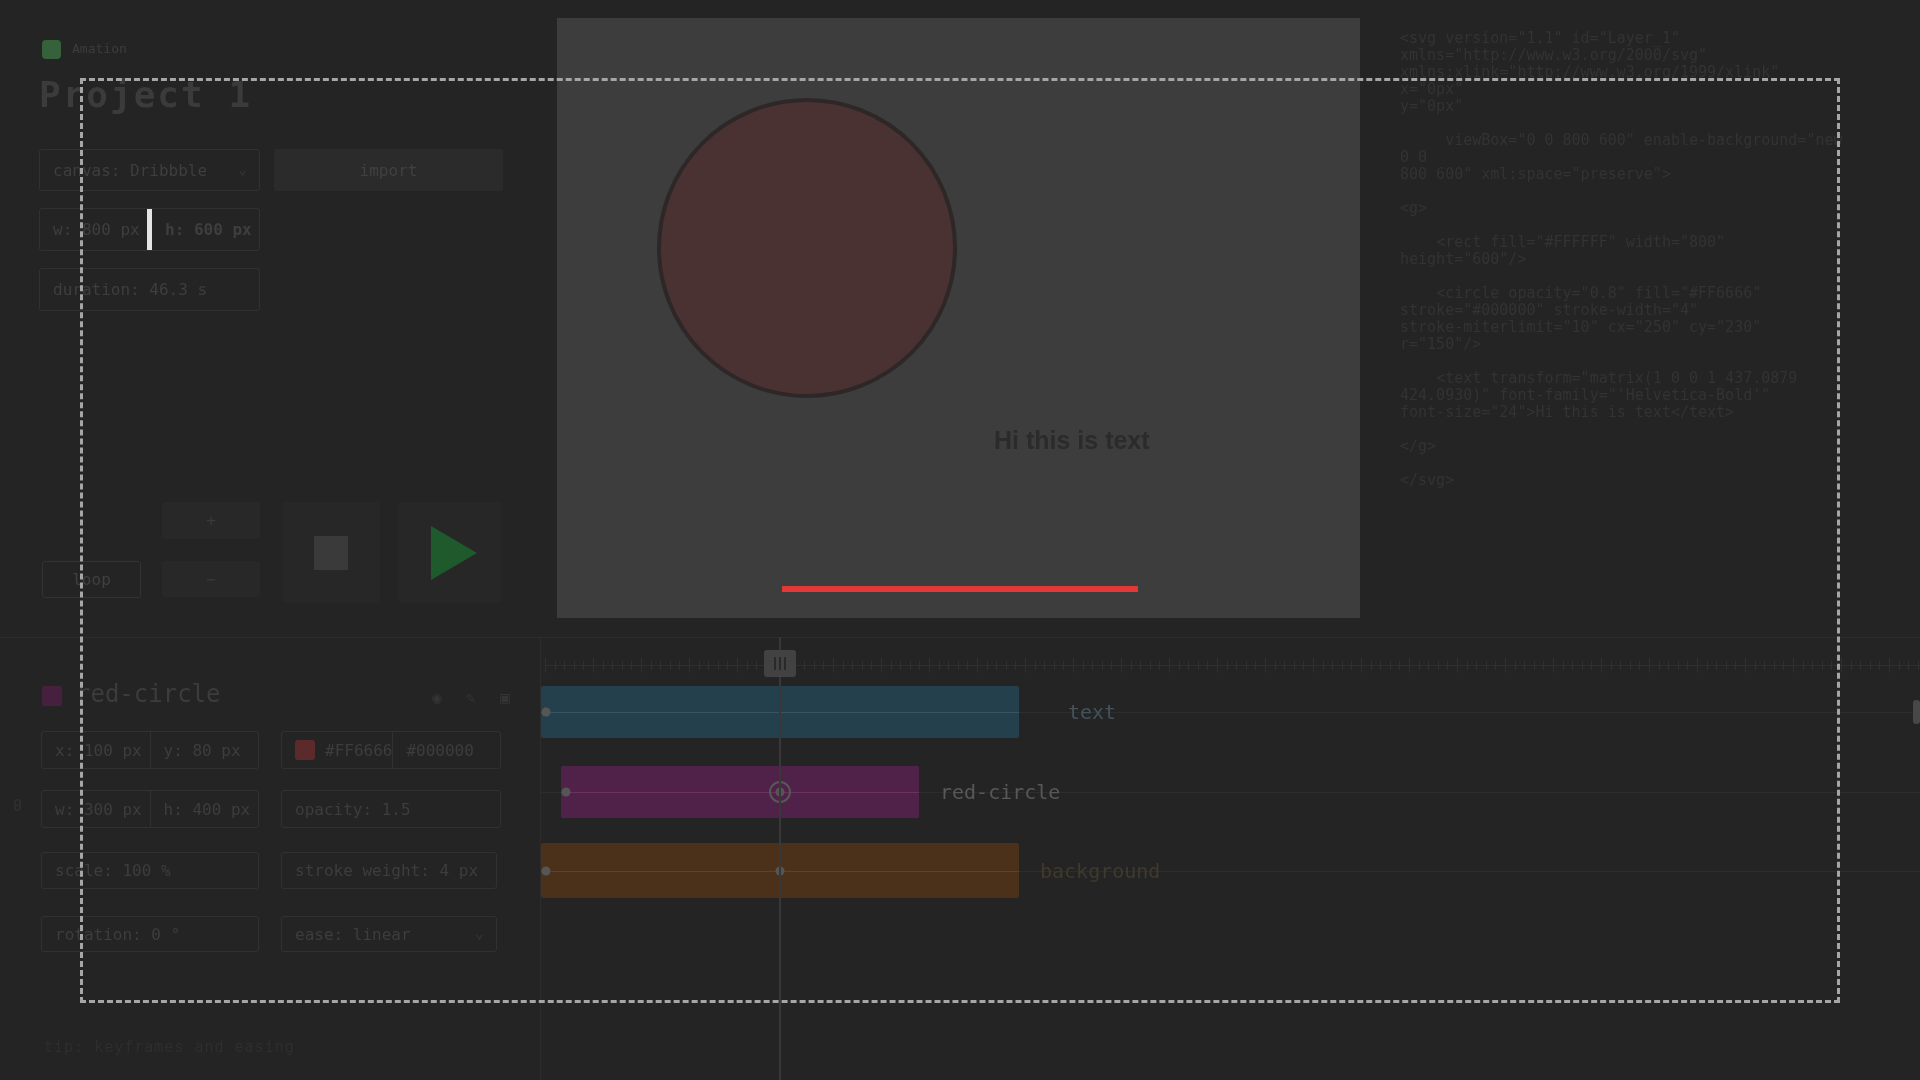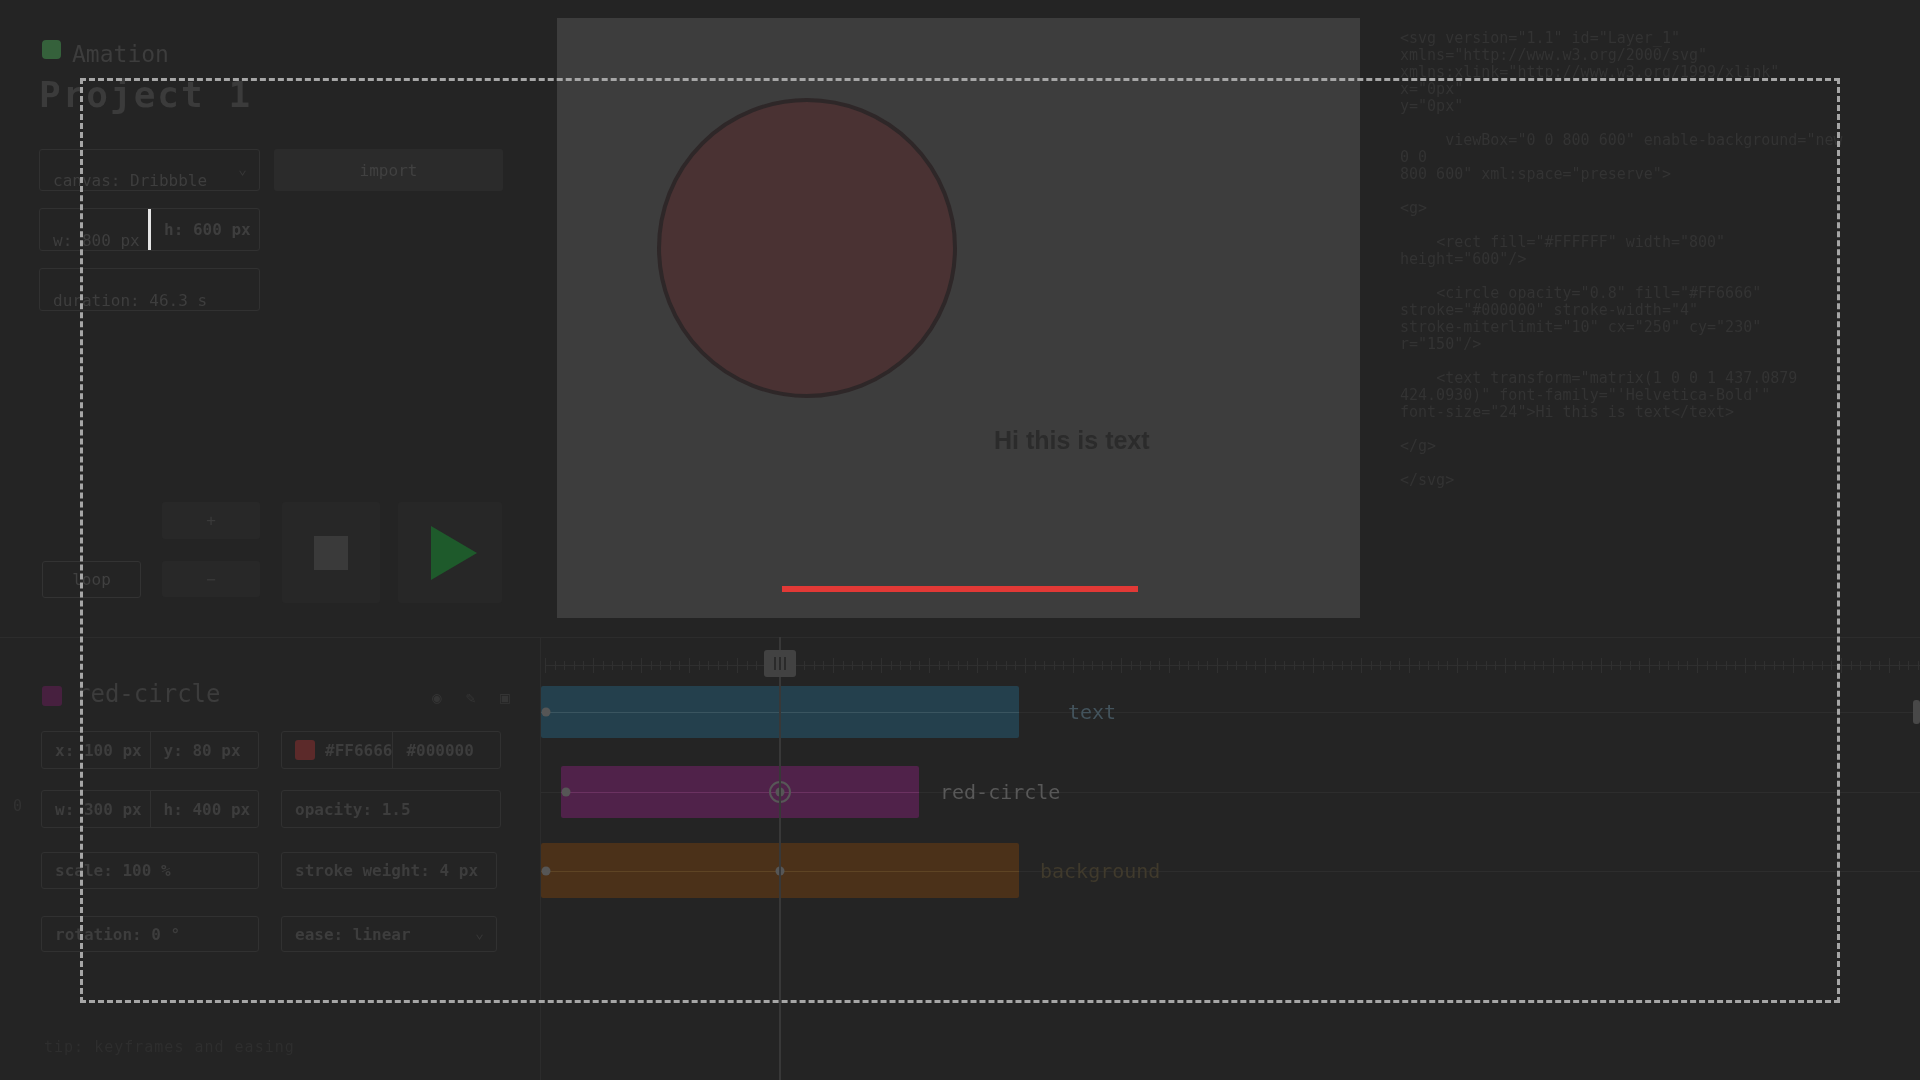--- a/index.html
+++ b/index.html
@@ -2,47 +2,47 @@
 <html><head>
 <meta charset="utf-8">
 <style>
   html,body{margin:0;padding:0;background:#1b1b1b;}
   .screen{position:relative;width:1920px;height:1080px;background:#242424;overflow:hidden;
           font-family:"DejaVu Sans Mono","Liberation Mono",monospace;color:#3e3e3e;}
   .abs{position:absolute;}
 
   
   .logo{left:42px;top:40px;width:19px;height:19px;background:#35613b;border-radius:4px;}
-  .appname{left:72px;top:41px;font-size:23px;color:#3d3d3d;}
+  .appname{left:72px;top:41px;font-size:13px;color:#3d3d3d;}
   .ptitle{left:39px;top:74px;font-size:36px;font-weight:bold;color:#3b3b3b;letter-spacing:2px;}
 
-  .fieldbox{border:1px solid #313131;border-radius:3px;display:flex;align-items:flex-end;
+  .fieldbox{border:1px solid #313131;border-radius:3px;display:flex;align-items:center;
             font-size:16px;color:#3e3e3e;box-sizing:border-box;}
   .fieldbox .cell{flex:1;padding-left:13px;white-space:nowrap;overflow:hidden;}
-  .fieldbox .cell + .cell{border-left:3px solid #e5e5e5;height:100%;display:flex;align-items:center;font-weight:bold;}
+  .fieldbox .cell + .cell{border-left:5px solid #e5e5e5;height:100%;display:flex;align-items:center;font-weight:bold;}
   .chev{position:absolute;right:12px;top:50%;transform:translateY(-58%);color:#373737;font-size:15px;}
 
   .btn{display:flex;align-items:center;justify-content:center;font-size:16px;
        border-radius:3px;box-sizing:border-box;}
   .btn-import{left:274px;top:149px;width:229px;height:42px;background:#2b2b2b;color:#414141;}
   .btn-save{left:285px;top:208px;width:217px;height:43px;background:#1e4527;color:#417249;}
   .btn-loop{left:42px;top:561px;width:99px;height:37px;border:1px solid #333;color:#404040;}
   .btn-step{width:98px;height:37px;background:#282828;color:#3a3a3a;}
   .tile{width:98px;height:101px;background:#272727;display:flex;align-items:center;justify-content:center;border-radius:3px;}
   .stop-square{width:34px;height:34px;background:#3a3a3a;}
   .play-tri{width:0;height:0;border-top:27px solid transparent;border-bottom:27px solid transparent;
             border-left:46px solid #1e5a2b;margin-left:8px;}
 
   
   .layer-swatch{left:42px;top:686px;width:20px;height:20px;background:#47203f;border-radius:3px;}
   .layer-title{left:76px;top:680px;font-size:24px;color:#3c3c3c;}
   .licon{top:688px;font-size:16px;color:#343434;}
   .pfield{position:absolute;border:1px solid #313131;border-radius:3px;display:flex;align-items:center;
           font-size:16px;color:#3d3d3d;box-sizing:border-box;}
-  .pfield .cell{flex:1;padding-left:13px;display:flex;align-items:center;height:100%;white-space:nowrap;font-weight:bold;}
+  .pfield .cell{flex:1;padding-left:13px;display:flex;align-items:center;height:100%;white-space:nowrap;}
   .pfield .cell + .cell{border-left:1px solid #313131;}
   .color-swatch{display:inline-block;width:20px;height:20px;background:#5c2a2a;border-radius:3px;
                 margin-right:10px;flex:none;}
   .kf-marker{left:13px;top:797px;font-size:15px;color:#323232;}
   .footer-hint{left:44px;top:1038px;font-size:15px;color:#2e2e2e;letter-spacing:1px;}
 
   
   .canvas{left:557px;top:18px;width:803px;height:600px;background:#3d3d3d;}
   .circle{position:absolute;left:100px;top:80px;width:292px;height:292px;border-radius:50%;
           background:#4a3233;border:4px solid #2e2728;}

